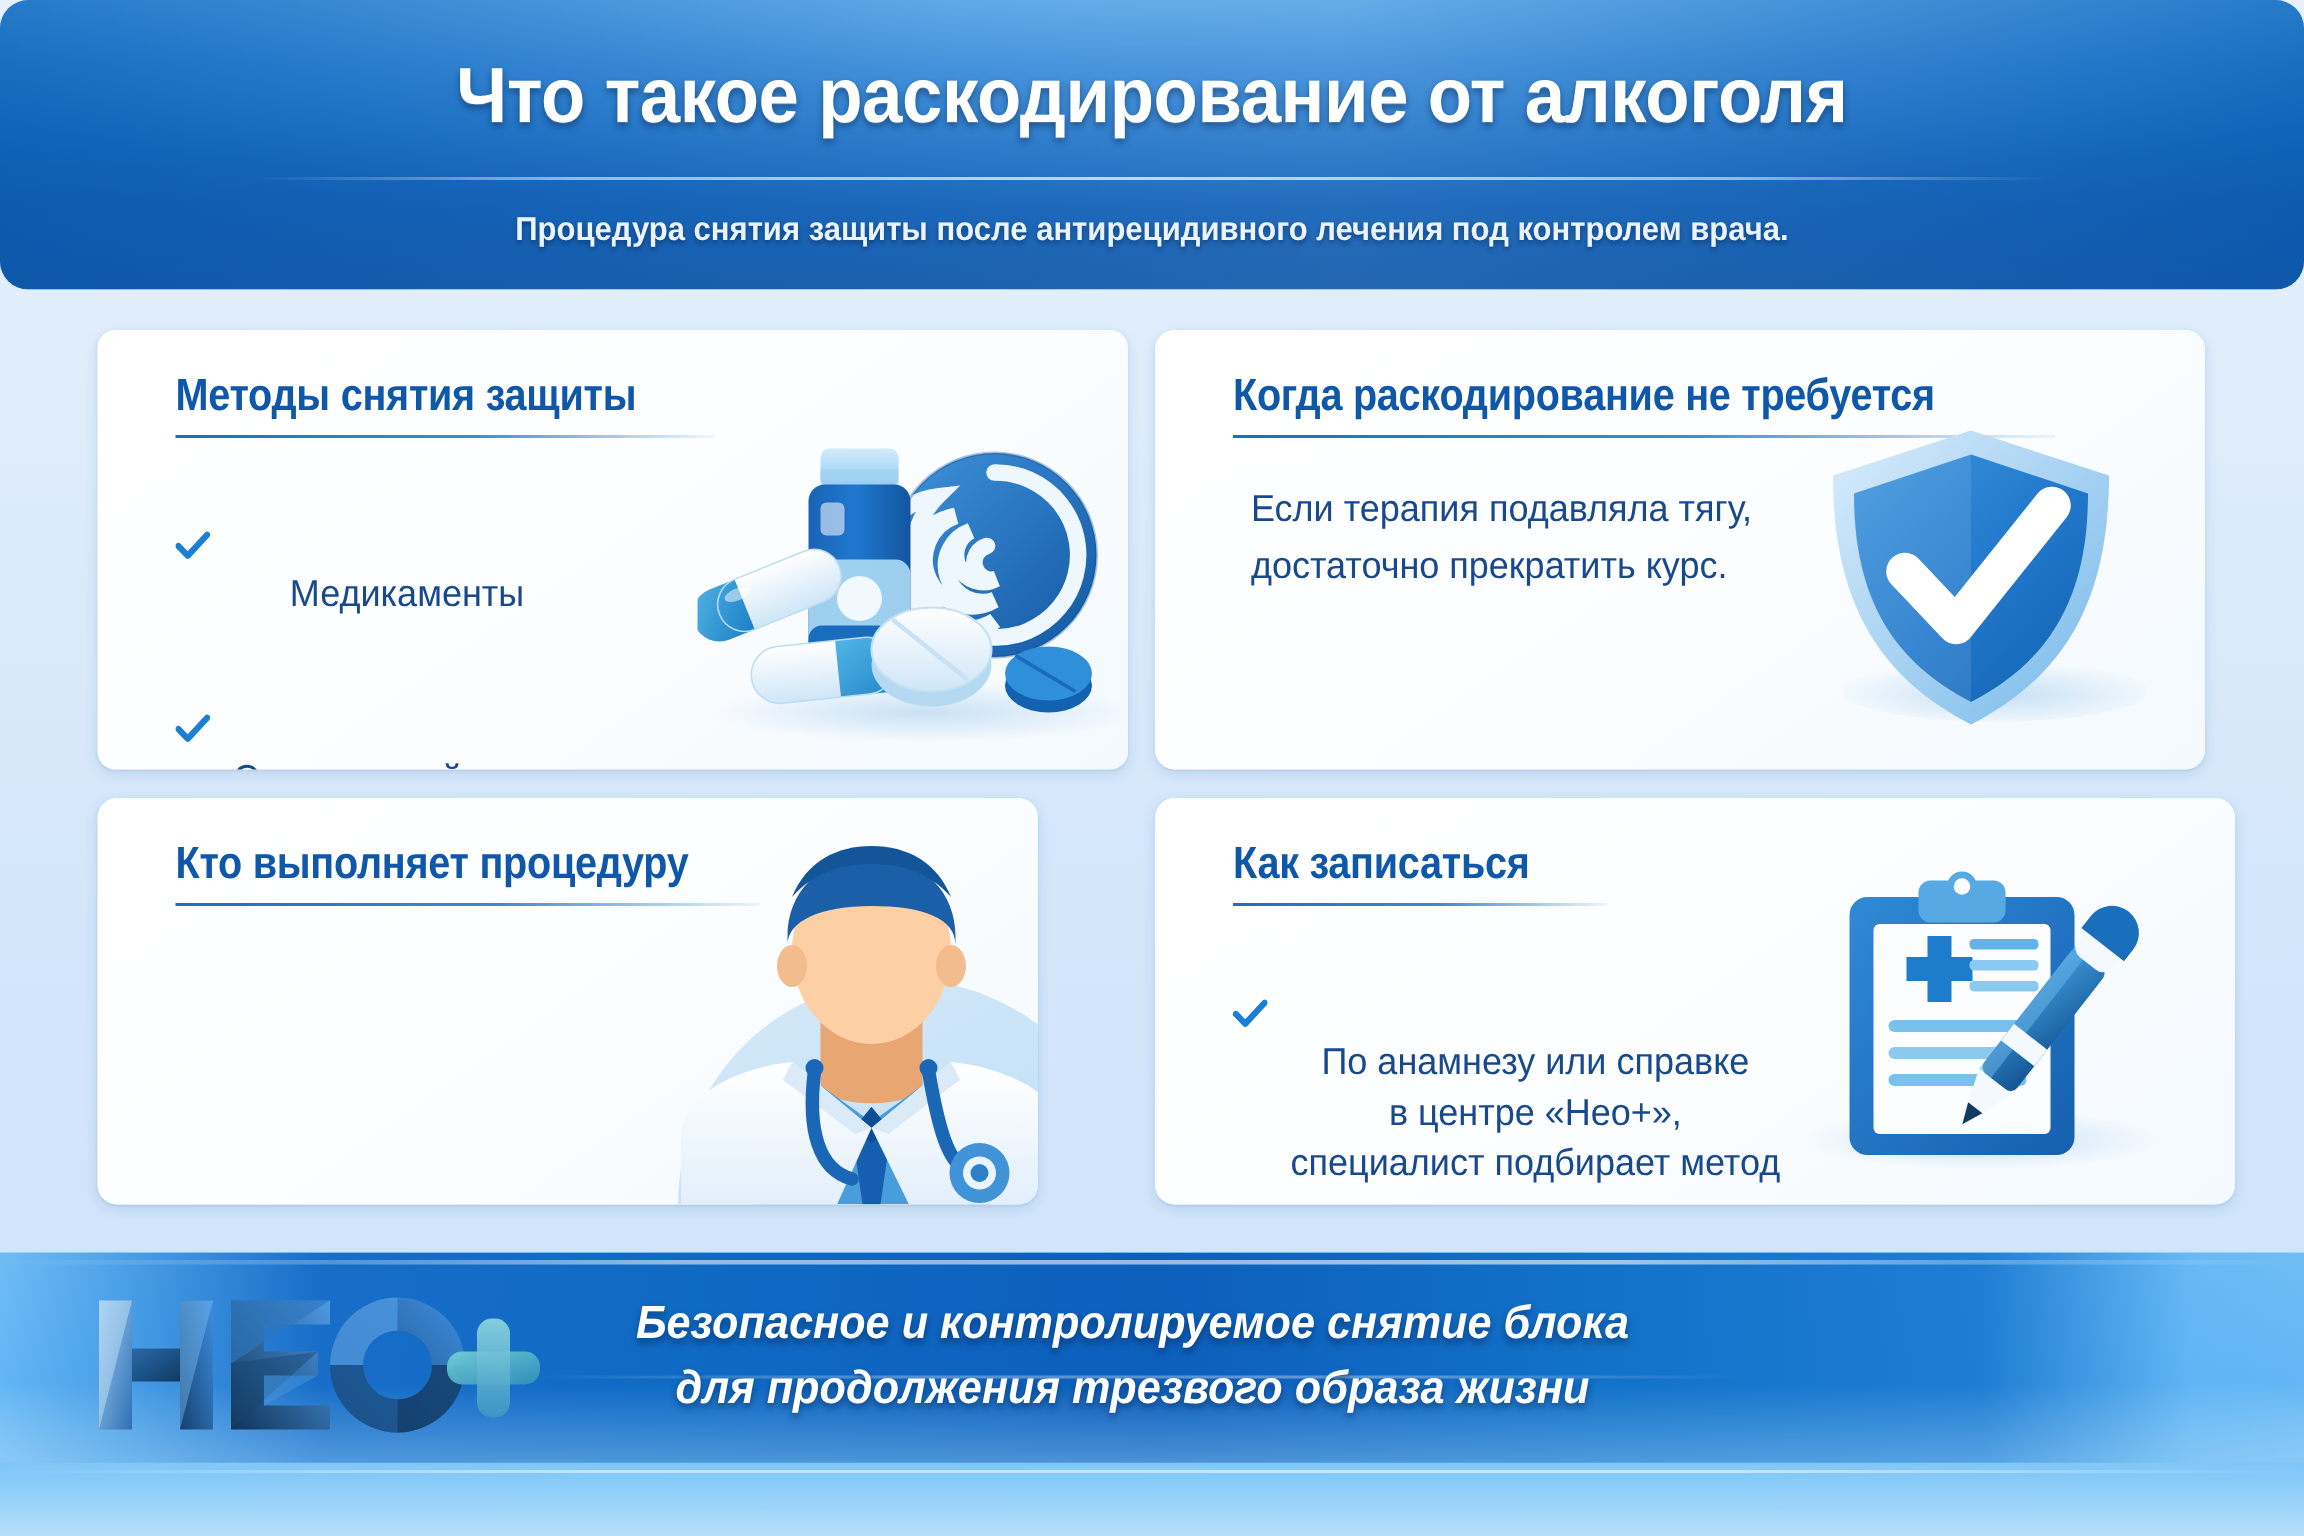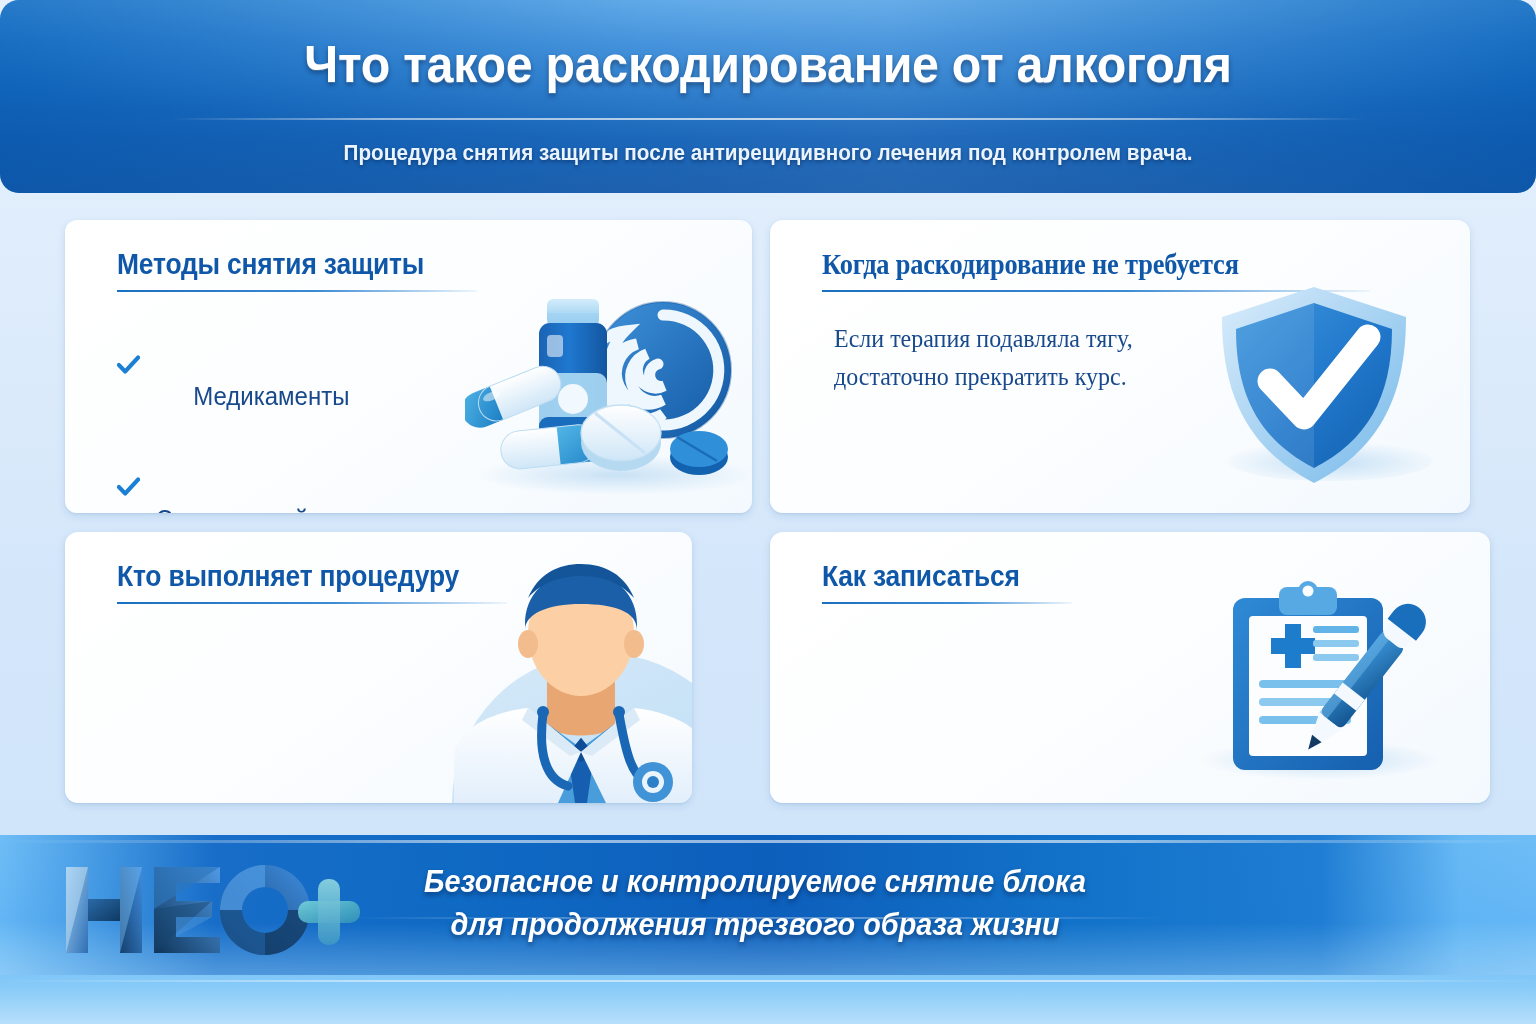--- a/index.html
+++ b/index.html
@@ -52,21 +52,21 @@
     position:absolute;left:0;top:193px;width:1536px;height:642px;
   }
   .card{
     position:absolute;
     background:linear-gradient(145deg,#ffffff 0%,#fdfeff 45%,#f3f9fe 100%);
     border-radius:13px;
     box-shadow:0 3px 9px rgba(26,90,160,.13), 0 1px 2px rgba(26,90,160,.10);
     overflow:hidden;
   }
   #card-methods   {left:65px;  top:27px;  width:687px; height:293px;border-radius:12px;}
-  #card-nonneed   {left:770px; top:27px;  width:700px; height:293px;font-family:Liberation Serif, serif;}
+  #card-nonneed   {left:770px; top:27px;  width:700px; height:293px;}
   #card-who       {left:65px;  top:339px; width:627px; height:271px;}
   #card-howto     {left:770px; top:339px; width:700px; height:271px;padding-left:20px;}
 
   .card-title{
     position:absolute;left:52px;top:27px;
     font-size:30px;font-weight:700;color:#0f57a8;
     transform:scaleX(.88);transform-origin:left center;
     white-space:nowrap;letter-spacing:-.2px;
     text-shadow:0 1px 0 rgba(255,255,255,.8);
   }
@@ -335,20 +335,32 @@
           <circle cx="243" cy="240" r="6" fill="#2c80c8"></circle>
           <circle cx="133" cy="170" r="6" fill="#1a67b6"></circle>
           <circle cx="209" cy="170" r="6" fill="#1a67b6"></circle>
         </svg>
       </div>
     </div>
 
     <div class="card" id="card-howto">
       <div class="card-title">Как записаться</div>
       <div class="title-rule" id="rule-howto"></div>
+      <ul class="bullets">
+        <li>
+          <span class="tick">
+            <svg width="24" height="22" viewBox="0 0 24 22">
+                <path d="M2 11 L8.5 17.5 L22 3.5" fill="none" stroke="#1b7fd4" stroke-width="4.2" stroke-linecap="round" stroke-linejoin="round"></path>
+              </svg>
+          </span>
+          <span>По анамнезу или справке
+в центре «Нео+»,
+специалист подбирает метод</span>
+        </li>
+      </ul>
 
       <div class="art" style="left:425px;top:48px;width:255px;height:205px;">
         <svg width="255" height="205" viewBox="0 0 255 205">
           <defs>
             <linearGradient id="clipG" x1="0" y1="0" x2="1" y2="1">
               <stop offset="0" stop-color="#2f8ad6"></stop>
                 <stop offset="1" stop-color="#155fae"></stop>
             </linearGradient>
             <linearGradient id="penG" x1="0" y1="0" x2="1" y2="1">
               <stop offset="0" stop-color="#3f9ade"></stop>

